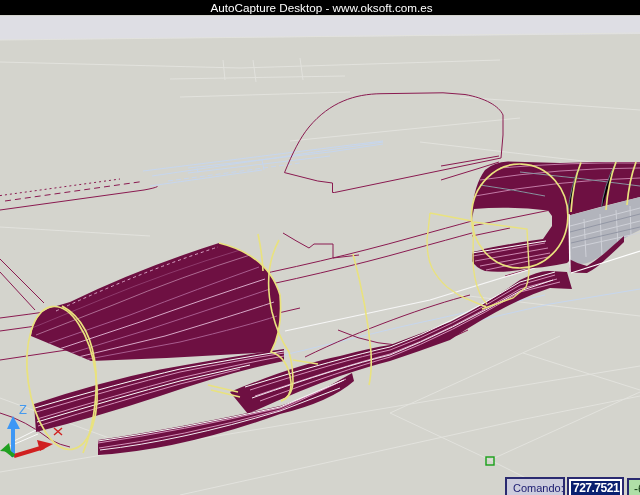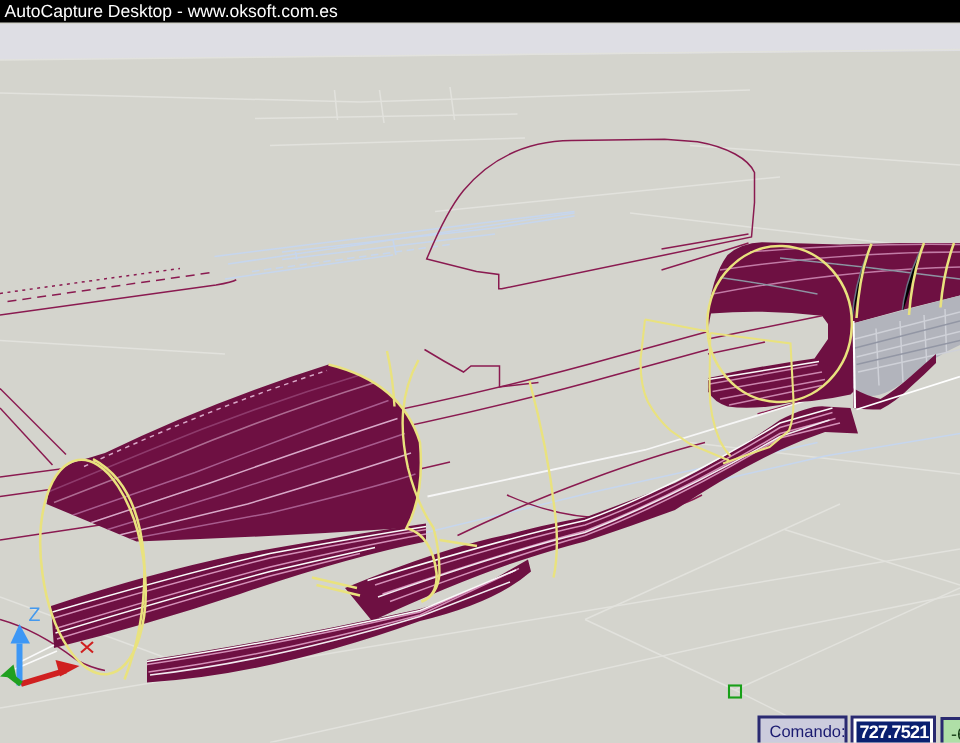--- a/index.html
+++ b/index.html
@@ -1,17 +1,17 @@
 <!DOCTYPE html>
 <html><head>
 <meta charset="utf-8">
 <style>
 html,body{margin:0;padding:0;}
 body{width:640px;height:495px;overflow:hidden;position:relative;background:#d4d4cd;font-family:"Liberation Sans",sans-serif;}
-#titlebar{position:absolute;left:0;top:0;width:640px;height:15px;background:#000;color:#fff;font-size:11.7px;line-height:15px;padding-left:3px;box-sizing:border-box;}
+#titlebar{position:absolute;left:0;top:0;width:640px;height:15px;background:#000;color:#fff;font-size:11.7px;line-height:15px;padding-left:3px;box-sizing:border-box;text-align:center;}
 .uibox{position:absolute;box-sizing:border-box;border:2px solid #2a2a70;}
 #cmdbox{left:505px;top:477px;width:60px;height:24px;background:#ccccdd;color:#1a1a70;padding:3px 0 0 6px;font-size:11px;}
 #valbox{left:567px;top:477px;width:57px;height:24px;background:#fff;padding:2px;}
 #valsel{display:block;background:#0a2070;color:#fff;font-weight:bold;font-size:12px;letter-spacing:-0.5px;line-height:15px;height:100%;padding:0 0 0 2px;box-sizing:border-box;}
 #greenbox{left:627px;top:478px;width:22px;height:24px;background:#afdfa7;color:#123a12;padding:2px 0 0 5px;font-size:12px;}
 </style>
 </head>
 <body>
 <svg id="scene" width="640" height="495" viewBox="0 0 640 495">
 <defs>

